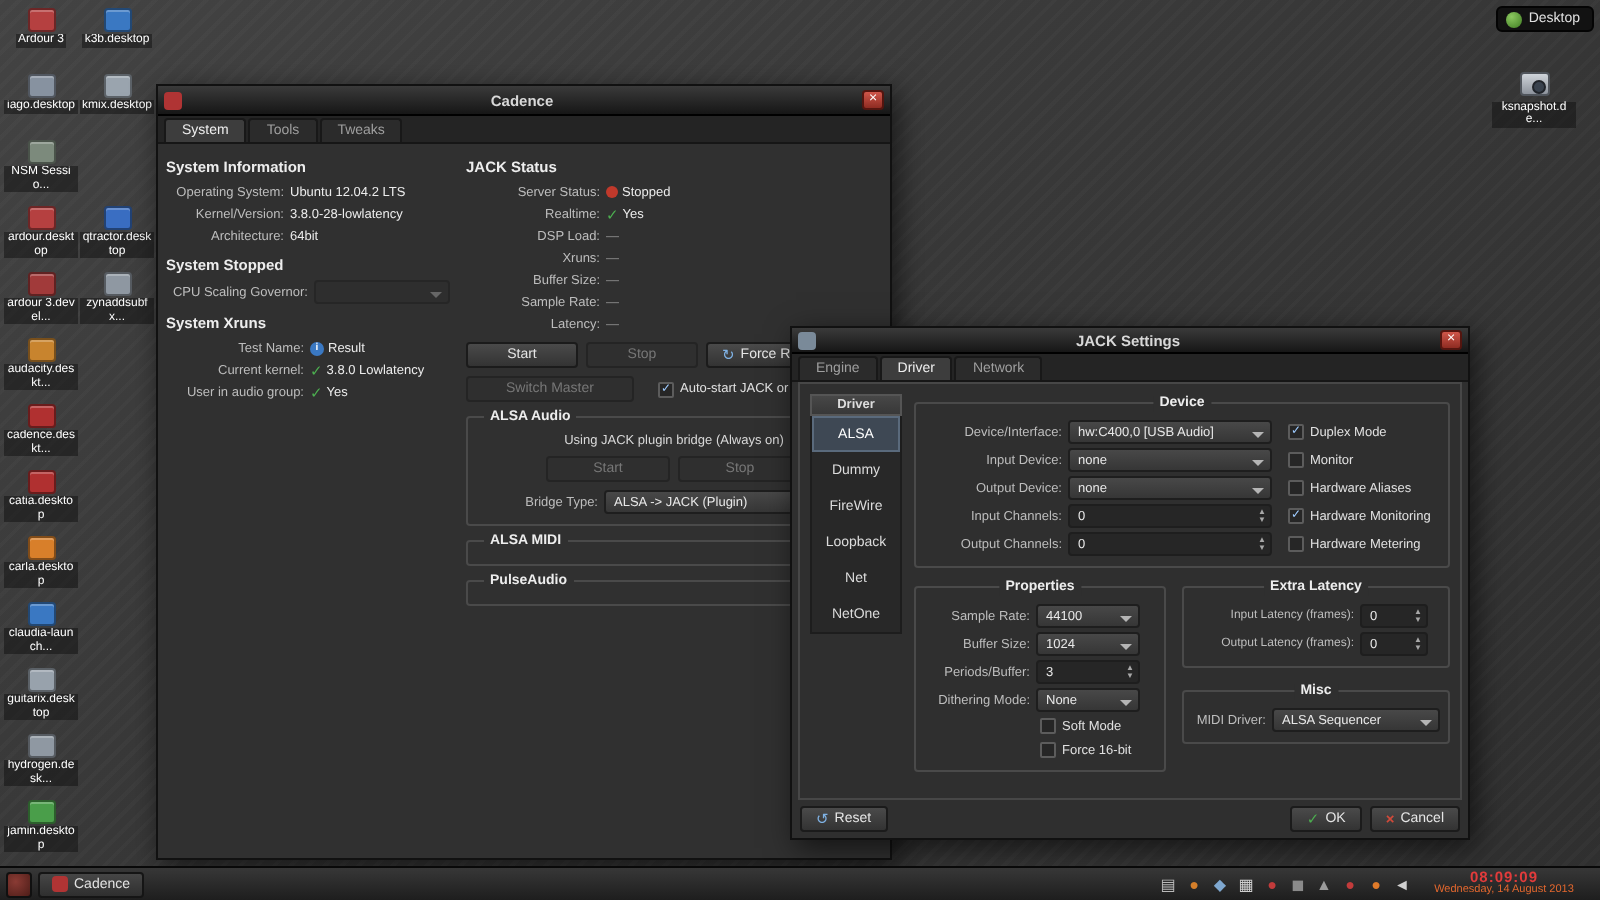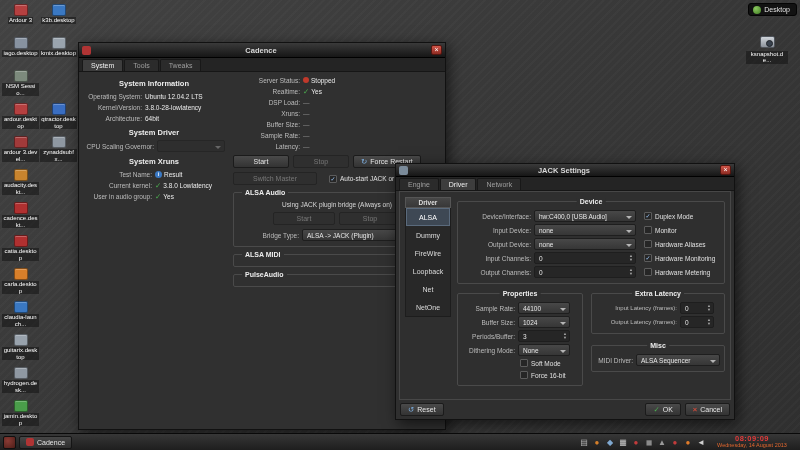--- a/index.html
+++ b/index.html
@@ -74,21 +74,21 @@
     border:1px solid #181818; border-bottom:none; border-radius:2px 2px 0 0; }
   .tab.active { background:#3d3d3d; color:#efefef; }
 
   .welcome { height:16px; line-height:16px; flex-shrink:0; text-align:center; font-weight:bold; font-size:8.5px;
     color:#f2f2f2; background:#333; border-bottom:1px solid #1d1d1d; }
 
   .win-body { flex:1; display:flex; min-height:0; }
   .col-left { width:150px; padding:2px 4px; flex-shrink:0; }
   .col-right { flex:1; padding:2px 4px; min-width:0; }
 
-  .gtitle { text-align:center; font-weight:bold; font-size:7.5px; color:#ededed; margin:5px 0 3px; }
+  .gtitle { text-align:left; font-weight:bold; font-size:7.5px; color:#ededed; margin:5px 0 3px; }
   .frow { display:flex; align-items:center; margin:1px 0; min-height:10px; }
   .flabel { text-align:right; color:#bdbdbd; font-size:6.5px; padding-right:3px; flex-shrink:0; white-space:nowrap; }
   .fval { display:flex; align-items:center; gap:2px; font-size:6.5px; color:#ececec; white-space:nowrap; min-width:0; }
   .dim { color:#8a8a8a; }
   .w40{flex-basis:40px;} .w56{flex-basis:56px;} .w62{flex-basis:62px;} .w64{flex-basis:64px;}
   .w70{flex-basis:70px;} .w72{flex-basis:72px;} .w74{flex-basis:74px;} .w84{flex-basis:84px; font-size:6px;}
 
   .ic-check { color:#4caf50; font-size:7.5px; line-height:7px; }
   .ic-info { width:7px; height:7px; border-radius:50%; background:#3a78c2; color:#fff; font-size:5px;
     line-height:7px; text-align:center; font-weight:bold; flex-shrink:0; }
@@ -292,21 +292,21 @@
       </div>
       <div class="frow">
         <span class="flabel w62">Kernel/Version:</span>
         <span class="fval">3.8.0-28-lowlatency</span>
       </div>
       <div class="frow">
         <span class="flabel w62">Architecture:</span>
         <span class="fval">64bit</span>
       </div>
 
-      <div class="gtitle">System Driver</div>
+      <div class="gtitle">System Stopped</div>
       <div class="frow">
         <span class="flabel w74">CPU Scaling Governor:</span>
         <span class="dd dis dd-flex"></span>
       </div>
 
       <div class="gtitle">System Xruns</div>
       <div class="frow">
         <span class="flabel w72">Test Name:</span>
         <span class="fval">
           <span class="ic-info">i</span>
@@ -323,20 +323,21 @@
       <div class="frow">
         <span class="flabel w72">User in audio group:</span>
         <span class="fval">
           <span class="ic-check">✓</span>
           <span>Yes</span>
         </span>
       </div>
     </div>
 
     <div class="col-right">
+      <div class="gtitle">JACK Status</div>
       <div class="frow">
         <span class="flabel w70">Server Status:</span>
         <span class="fval">
           <span class="ic-dot-red"></span>
           <span>Stopped</span>
         </span>
       </div>
       <div class="frow">
         <span class="flabel w70">Realtime:</span>
         <span class="fval">

